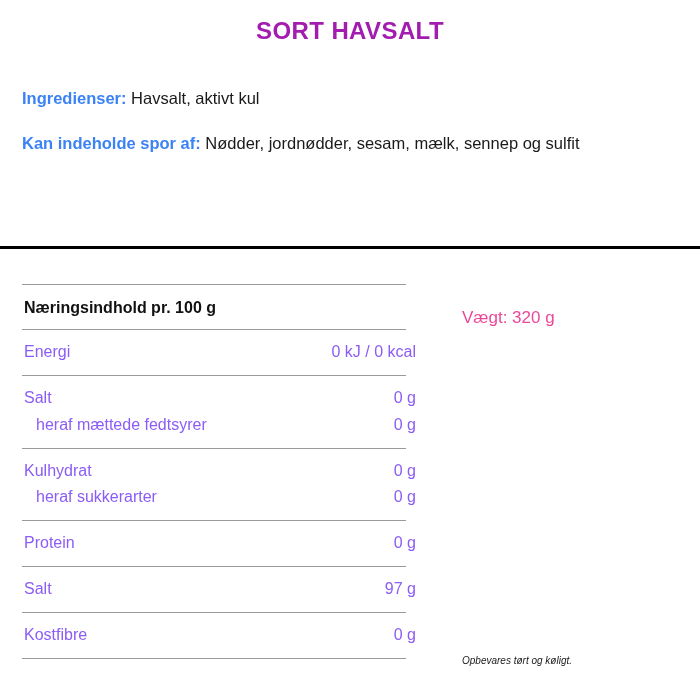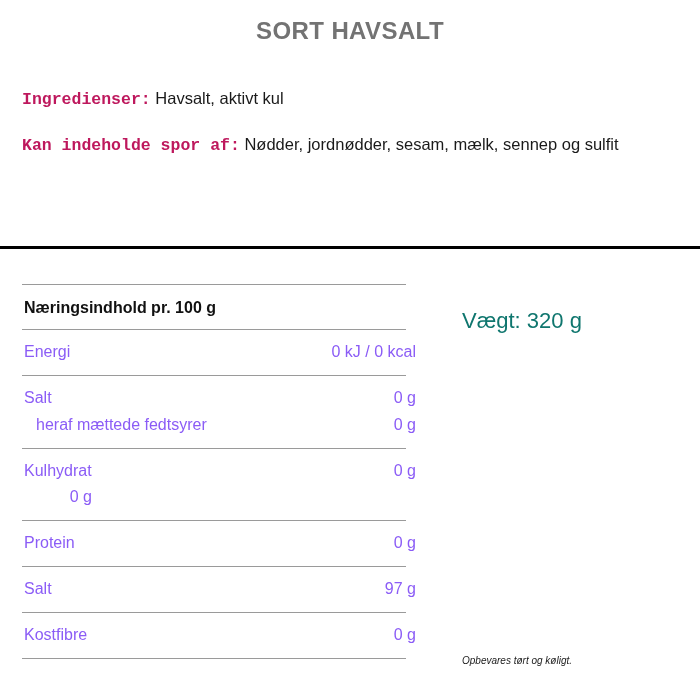--- a/index.html
+++ b/index.html
@@ -21,21 +21,21 @@
     position: relative;
     box-sizing: border-box;
   }
 
   
   .product-title {
     text-align: center;
     font-size: 24px;
     font-weight: bold;
     letter-spacing: 0.4px;
-    color: #737373;
+    color: #a21caf;
     margin: 0;
     padding-top: 17px;
     line-height: 1.2;
   }
 
   
   .info-block {
     padding: 0 22px;
     margin-top: 40px;
   }
@@ -44,22 +44,21 @@
     line-height: 1.55;
     color: #1a1a1a;
     margin: 0 0 20px 0;
     max-width: 660px;
   }
   .info-line:last-child {
     margin-bottom: 0;
   }
   .info-label {
     font-weight: bold;
-    color: #be185d;
-    font-family: Liberation Mono, monospace;
+    color: #3b82f6;
   }
   .info-value {
     font-weight: normal;
   }
 
   
   .thick-divider {
     position: absolute;
     left: 0;
     right: 0;
@@ -120,22 +119,22 @@
     text-align: right;
     padding-right: 0px;
     min-width: 70px;
   }
 
   
   .weight-text {
     position: absolute;
     left: 462px;
     top: 52px;
-    font-size: 22px;
-    color: #0f766e;
+    font-size: 17px;
+    color: #ec4899;
     white-space: nowrap;
   }
   .storage-text {
     position: absolute;
     left: 462px;
     top: 399px;
     font-size: 10px;
     font-style: italic;
     color: #1a1a1a;
     white-space: nowrap;
@@ -187,20 +186,21 @@
           </div>
         </div>
         <div class="rule"></div>
 
         <div class="nutri-group">
           <div class="nutri-row">
             <span class="nutri-name">Kulhydrat</span>
             <span class="nutri-value">0 g</span>
           </div>
           <div class="nutri-row">
+            <span class="nutri-name sub">heraf sukkerarter</span>
             <span class="nutri-value">0 g</span>
           </div>
         </div>
         <div class="rule"></div>
 
         <div class="nutri-group">
           <div class="nutri-row">
             <span class="nutri-name">Protein</span>
             <span class="nutri-value">0 g</span>
           </div>

